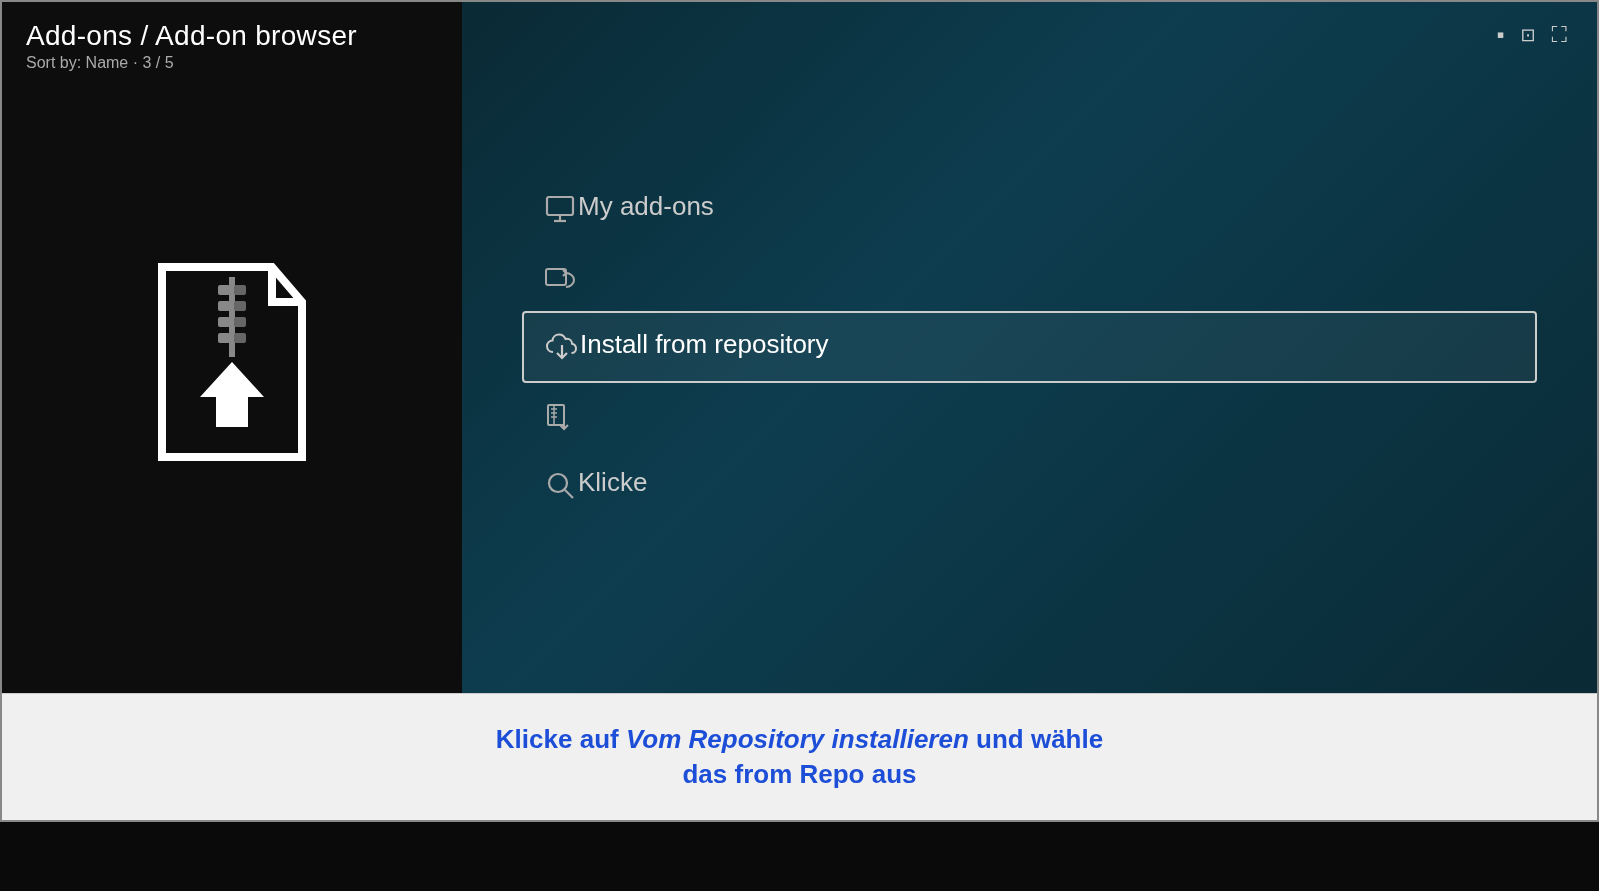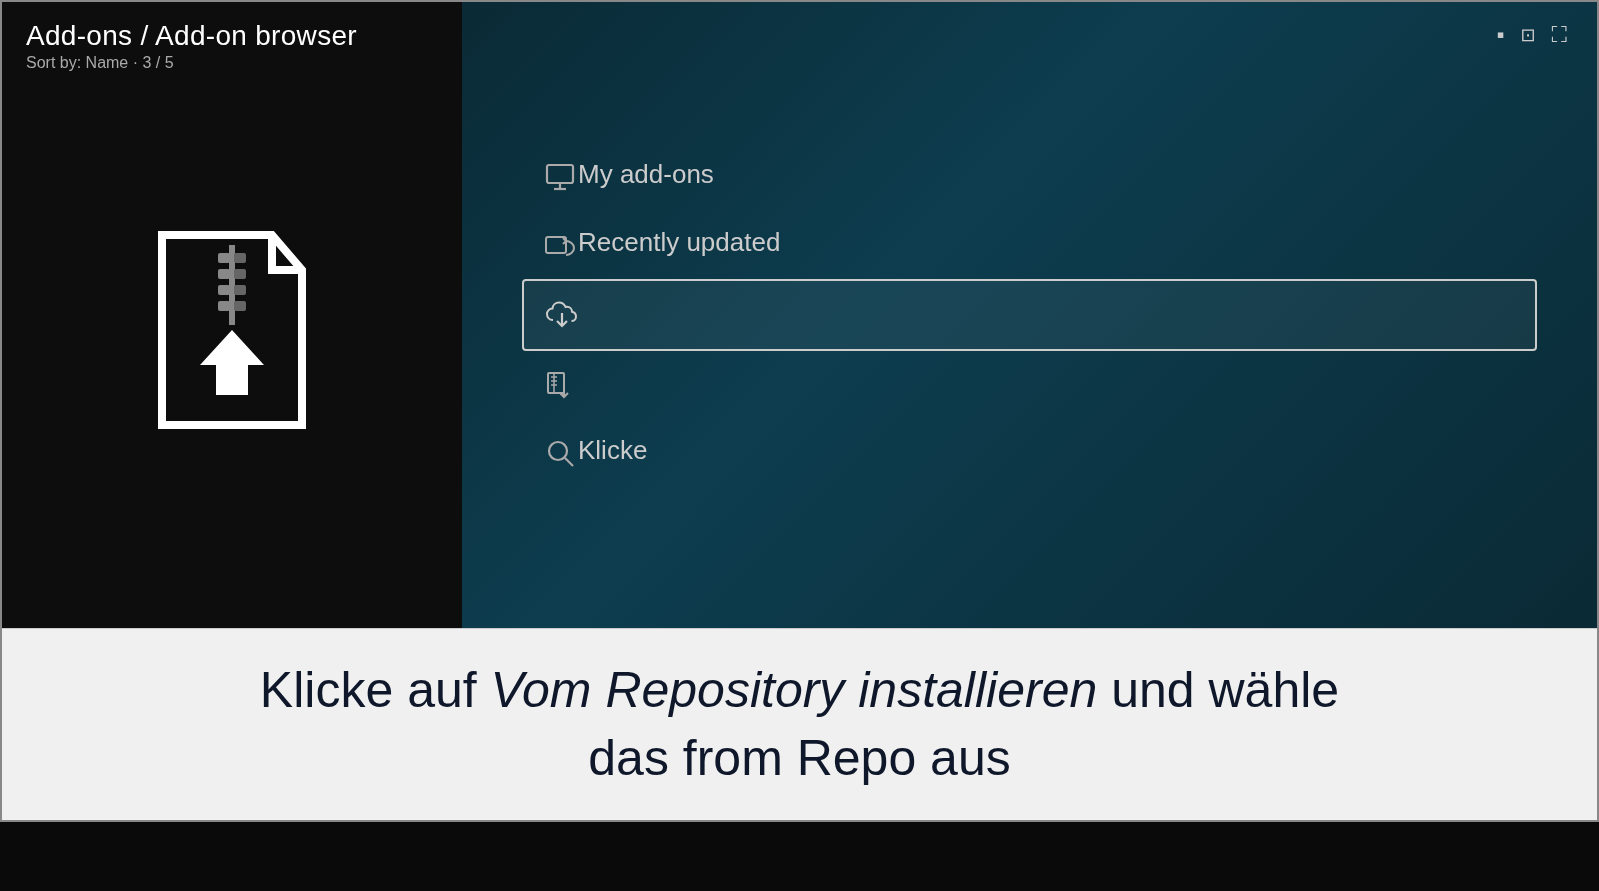--- a/index.html
+++ b/index.html
@@ -136,23 +136,23 @@
     
     .caption-bar {
       background: #f0f0f0;
       padding: 28px 40px;
       text-align: center;
       border-top: 1px solid #ccc;
       flex-shrink: 0;
     }
 
     .caption-text {
-      font-size: 50px;
-      color: #0f172a;
-      font-weight: 400;
+      font-size: 26px;
+      color: #1d4ed8;
+      font-weight: 700;
       line-height: 1.35;
     }
 
     .caption-italic {
       font-style: italic;
     }
   </style>
 </head>
 <body>
 
@@ -208,31 +208,31 @@
         </li>
 
         <li class="menu-item">
           <span class="menu-icon">
             <svg width="32" height="32" viewBox="0 0 32 32" fill="none" xmlns="http://www.w3.org/2000/svg">
               <rect x="2" y="8" width="20" height="16" rx="2" stroke="#aaa" stroke-width="2" fill="none"></rect>
               <path d="M22 12 C26 12 30 15 30 19 C30 23 26 26 22 26" stroke="#aaa" stroke-width="2" fill="none"></path>
               <polyline points="19,9 22,12 19,15" stroke="#aaa" stroke-width="2" fill="none"></polyline>
             </svg>
           </span>
-          <span>Recently updated</span>
         </li>
 
         <li class="menu-item active">
           <span class="menu-icon">
             <svg width="34" height="34" viewBox="0 0 34 34" fill="none" xmlns="http://www.w3.org/2000/svg">
               <path d="M8 22 C4 22 2 19 2 16 C2 13 4.5 10.5 7.5 10.5 C7.8 7 10.5 4.5 14 4.5 C17 4.5 19.5 6.5 20.5 9 C21 8.8 21.5 8.7 22 8.7 C24.8 8.7 27 10.9 27 13.7 C29 14.2 31 16 31 18.5 C31 21 29 23 26.5 23" stroke="#ccc" stroke-width="2" fill="none"></path>
               <line x1="17" y1="15" x2="17" y2="28" stroke="#ccc" stroke-width="2.2"></line>
               <polyline points="12,23 17,28 22,23" stroke="#ccc" stroke-width="2.2" fill="none"></polyline>
             </svg>
           </span>
+          <span>Install from repository</span>
         </li>
 
         <li class="menu-item">
           <span class="menu-icon">
             <svg width="32" height="32" viewBox="0 0 32 32" fill="none" xmlns="http://www.w3.org/2000/svg">
               <rect x="4" y="4" width="16" height="20" rx="1" stroke="#aaa" stroke-width="2" fill="none"></rect>
               <line x1="10" y1="4" x2="10" y2="24" stroke="#aaa" stroke-width="1.5"></line>
               <line x1="7" y1="8" x2="13" y2="8" stroke="#aaa" stroke-width="1.5"></line>
               <line x1="7" y1="12" x2="13" y2="12" stroke="#aaa" stroke-width="1.5"></line>
               <line x1="7" y1="16" x2="13" y2="16" stroke="#aaa" stroke-width="1.5"></line>

